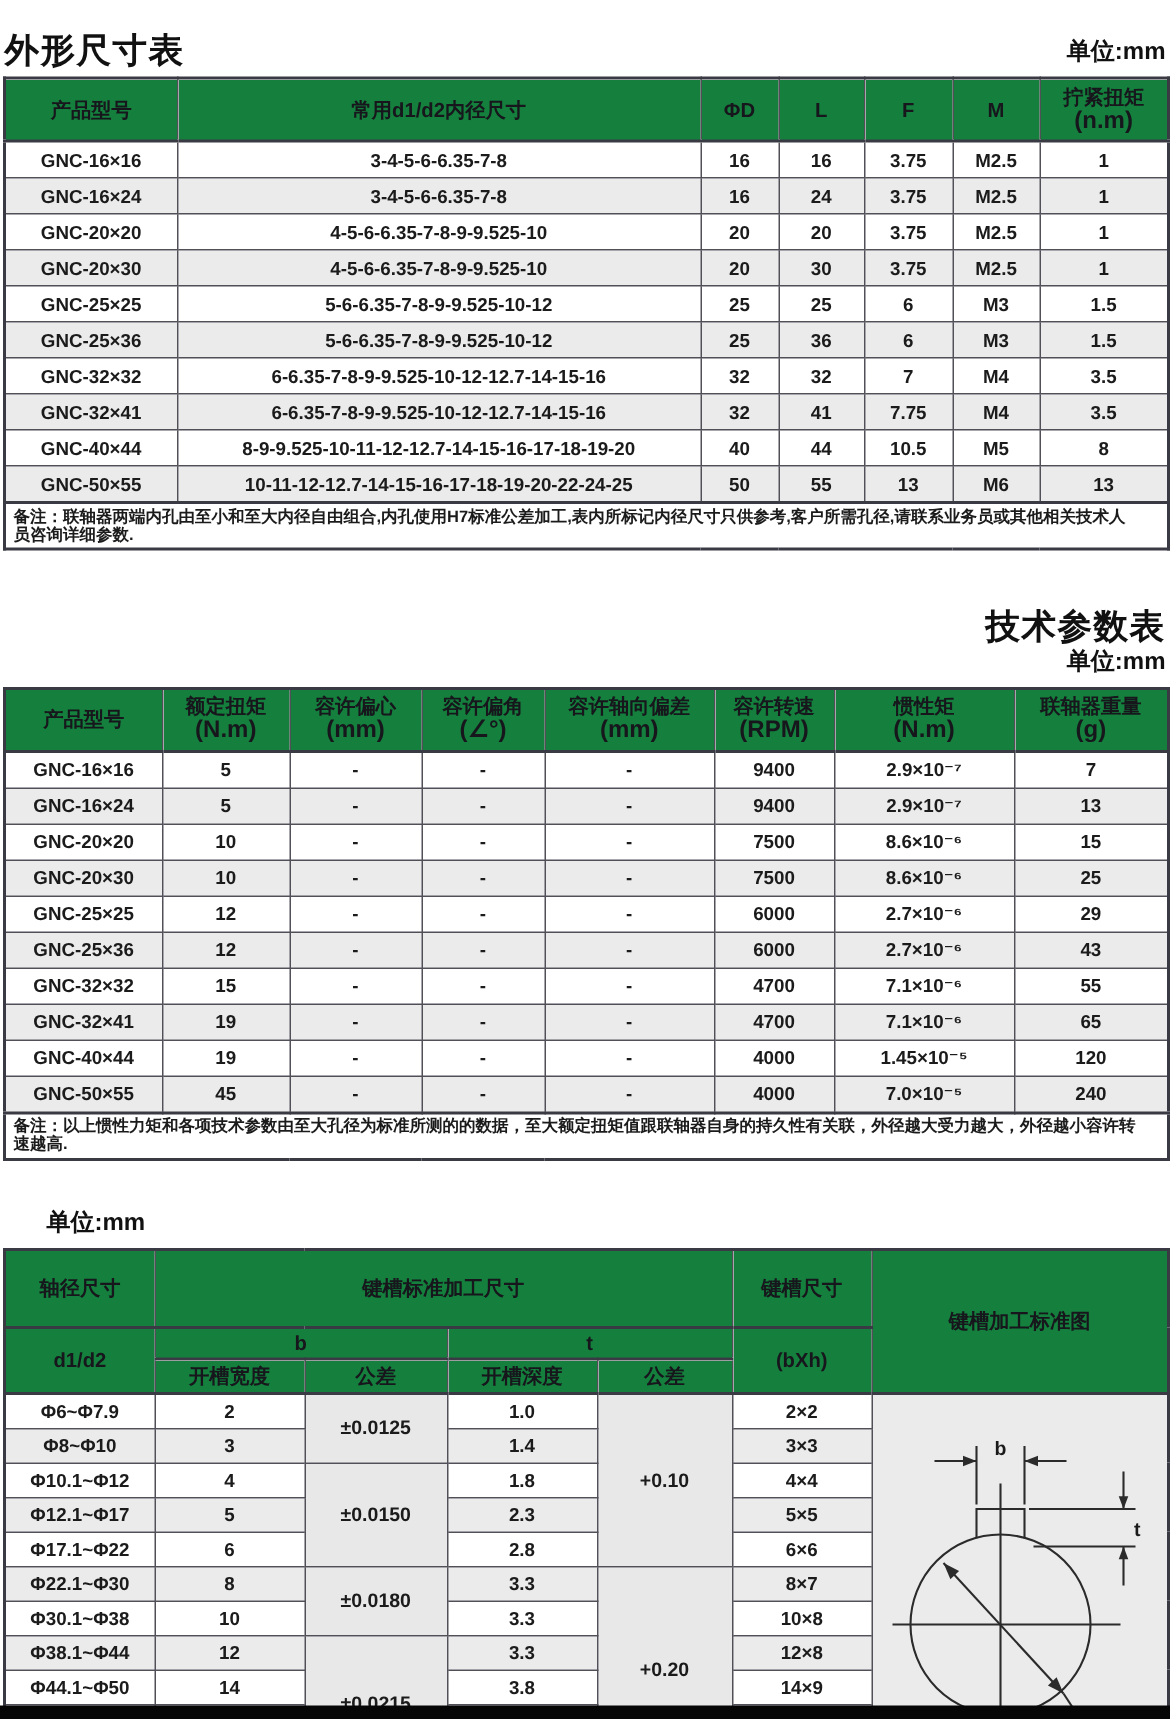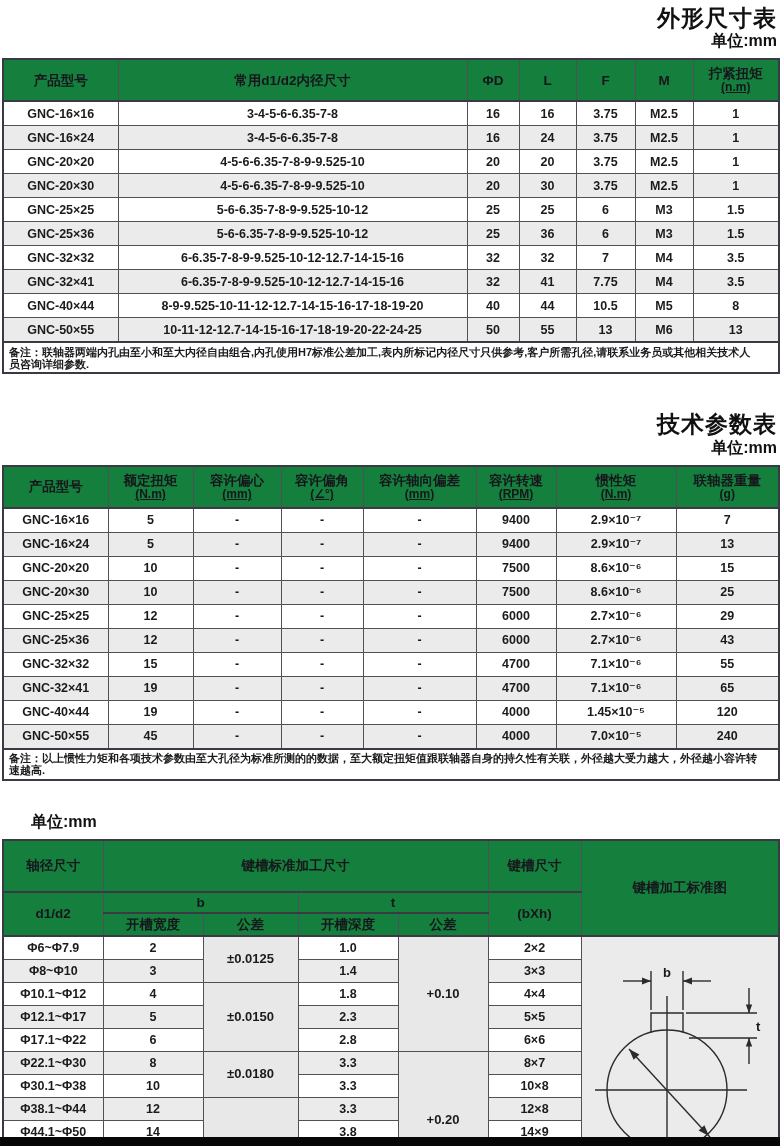--- a/index.html
+++ b/index.html
@@ -7,21 +7,21 @@
     width:780px;height:1146px;position:relative;overflow:hidden;
     background:#ffffff;
     font-family:"Liberation Sans","DejaVu Sans",sans-serif;
     color:#1b1b1b;
   }
   .page{width:780px;height:1146px;position:relative;overflow:hidden;}
   .title-row{
     display:flex;justify-content:space-between;align-items:flex-end;
     padding:0 3px;
   }
-  .title-row.first{padding-top:5px;flex-direction:column;}
+  .title-row.first{padding-top:20px;}
   .title-row.second{margin-top:37px;flex-direction:column;}
   .title-row.third{margin-top:31px;}
   h1.tbl-title{
     font-size:23px;font-weight:bold;margin:0;line-height:1.15;
     letter-spacing:1px;color:#111;
   }
   .unit{font-size:16px;font-weight:bold;color:#111;padding-bottom:1px;margin-left:28px;}
   table.spec{
     border-collapse:collapse;table-layout:fixed;
     width:776px;margin:5px 0 0 2px;
@@ -31,21 +31,21 @@
     border:1px solid #515059;
     text-align:center;vertical-align:middle;
     padding:0 2px;line-height:1.12;
     overflow:hidden;white-space:nowrap;
   }
   table.spec th{
     background:#15803d;
     font-size:13.5px;font-weight:bold;color:#16161c;
     border-bottom:2px solid #3a3a44;
   }
-  .h-sub{font-size:12px;font-weight:bold;text-decoration:underline;}
+  .h-sub{font-size:16px;font-weight:bold;}
   table.spec td{font-size:12.5px;font-weight:bold;height:23px;background:#ffffff;}
   tr.alt td{background:#ebebeb;}
   td.left{text-align:left;padding-left:10px;}
   .hh{height:40px;}
   tfoot td.note{
     height:25px;text-align:left;padding:2px 20px 2px 5px;
     font-size:11px;font-weight:bold;background:#ffffff !important;
     border-top:2px solid #3a3a44;white-space:normal;line-height:1.1;
   }
   

